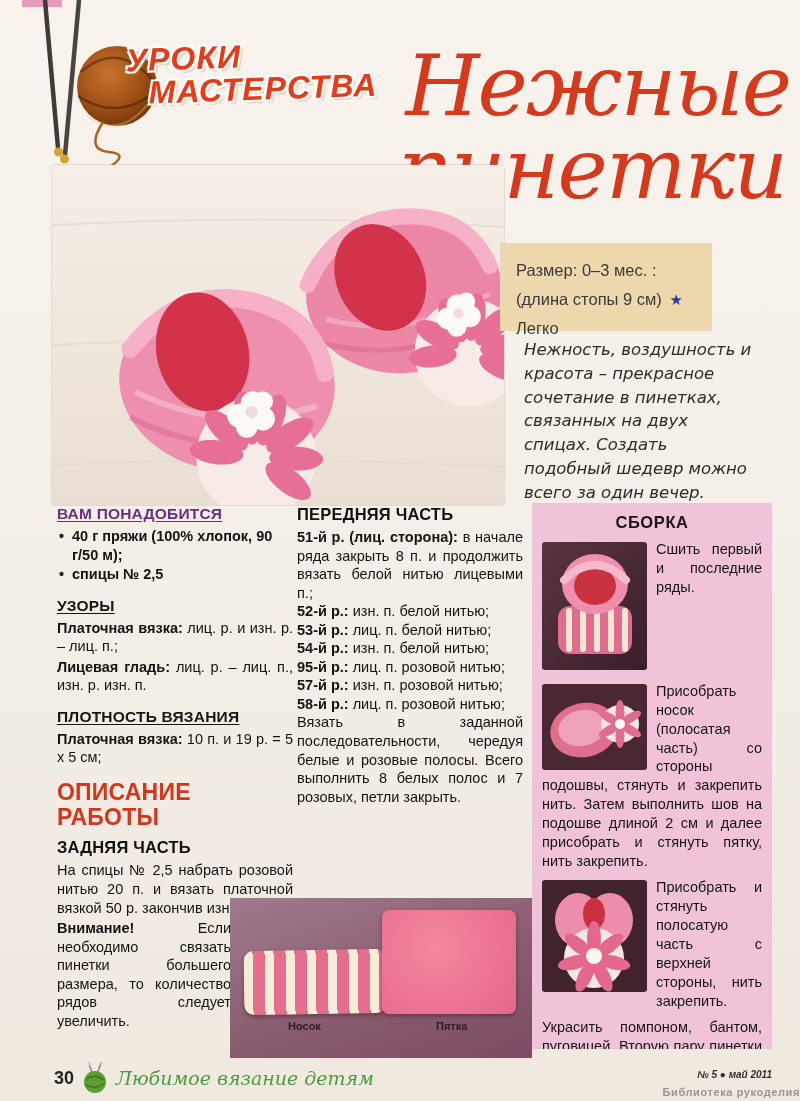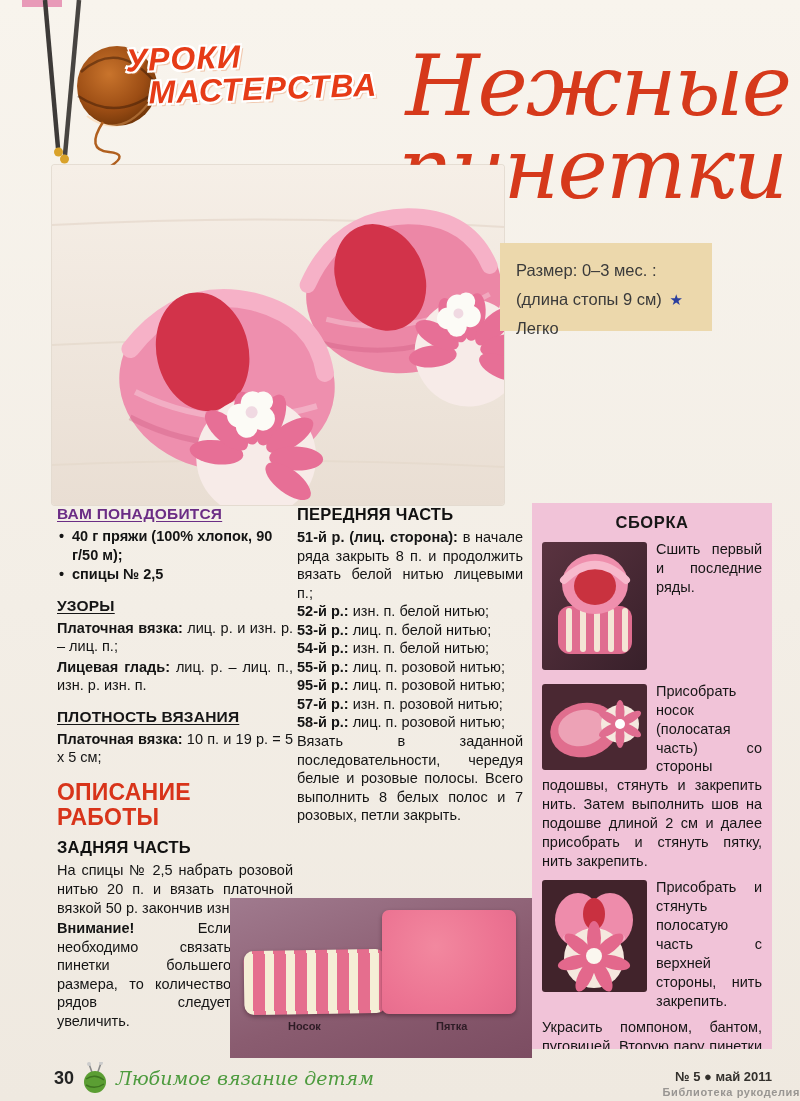--- a/index.html
+++ b/index.html
@@ -72,21 +72,21 @@
   .swatch-heel { position:absolute; left:152px; top:12px; width:134px; height:104px;
     border-radius:7px; background:radial-gradient(circle at 40% 35%, #f2889f 0%, #ec7392 60%, #e3688a 100%);
     box-shadow:0 2px 4px rgba(40,10,20,.4); }
   .dlabel { position:absolute; top:122px; font-size:11px; font-weight:bold; color:#2e1c26; }
   .dlabel.toe  { left:58px; }
   .dlabel.heel { left:206px; }
   
   .footer-left { position:absolute; left:54px; top:1062px; display:flex; align-items:center; gap:7px; }
   .page-num { font-size:18px; font-weight:bold; color:#232323; }
   .brand { font-family:"DejaVu Serif", serif; font-style:italic; color:#4d9b3e; font-size:19px; }
-  .issue { position:absolute; right:28px; top:1069px; font-size:13px; font-weight:bold; color:#33302c; }
+  .issue { position:absolute; right:28px; top:1069px; font-size:10px; font-weight:bold; color:#33302c;font-style:italic; }
   .watermark { position:absolute; left:0; right:0; top:1086px; text-align:right;
     font-size:11px; font-weight:bold; color:#8f8d8a; letter-spacing:.6px; opacity:.9; }
 </style>
 </head>
 <body>
 
 <div class="page">
 
   <div class="corner-mark"></div>
 
@@ -192,20 +192,21 @@
 
   <div class="size-box">
     <div>Размер: 0–3 мес. :</div>
     <div>
       <span>(длина стопы  9 см)</span>
       <span class="star">★</span>
       <span>Легко</span>
     </div>
   </div>
 
+  <div class="intro">Нежность, воздушность и красота – прекрасное сочетание в пинетках, связанных на двух спицах. Создать подобный шедевр можно всего за один вечер.</div>
 
   <div class="col-left">
     <div class="sec">
       <h4 class="sec-h purple">ВАМ ПОНАДОБИТСЯ</h4>
       <ul class="blist">
         <li>40 г пряжи (100% хлопок, 90 г/50 м);</li>
         <li>спицы № 2,5</li>
       </ul>
     </div>
     <div class="sec">
@@ -224,21 +225,20 @@
       <p class="txt attention"><b>Внимание!</b> <span>Если необходимо связать пинетки большего размера, то количество рядов следует увеличить.</span></p>
     </div>
   </div>
 
   <div class="col-mid">
     <h4 class="part-h">ПЕРЕДНЯЯ ЧАСТЬ</h4>
     <p class="txt row"><b>51-й р. (лиц. сторона):</b> <span>в начале ряда закрыть 8 п. и продолжить вязать белой нитью лицевыми п.;</span></p>
     <p class="txt row"><b>52-й р.:</b> <span>изн. п. белой нитью;</span></p>
     <p class="txt row"><b>53-й р.:</b> <span>лиц. п. белой нитью;</span></p>
     <p class="txt row"><b>54-й р.:</b> <span>изн. п. белой нитью;</span></p>
-    <p class="txt row"><b>55-й р.:</b> <span>лиц. п. розовой нитью;</span></p>
     <p class="txt row"><b>95-й р.:</b> <span>лиц. п. розовой нитью;</span></p>
     <p class="txt row"><b>57-й р.:</b> <span>изн. п. розовой нитью;</span></p>
     <p class="txt row"><b>58-й р.:</b> <span>лиц. п. розовой нитью;</span></p>
     <p class="txt">Вязать в заданной последовательности, чередуя белые и розовые полосы. Всего выполнить 8 белых полос и 7 розовых, петли закрыть.</p>
   </div>
 
   <div class="panel">
     <div class="panel-h">СБОРКА</div>
 
     <div class="pblock">

